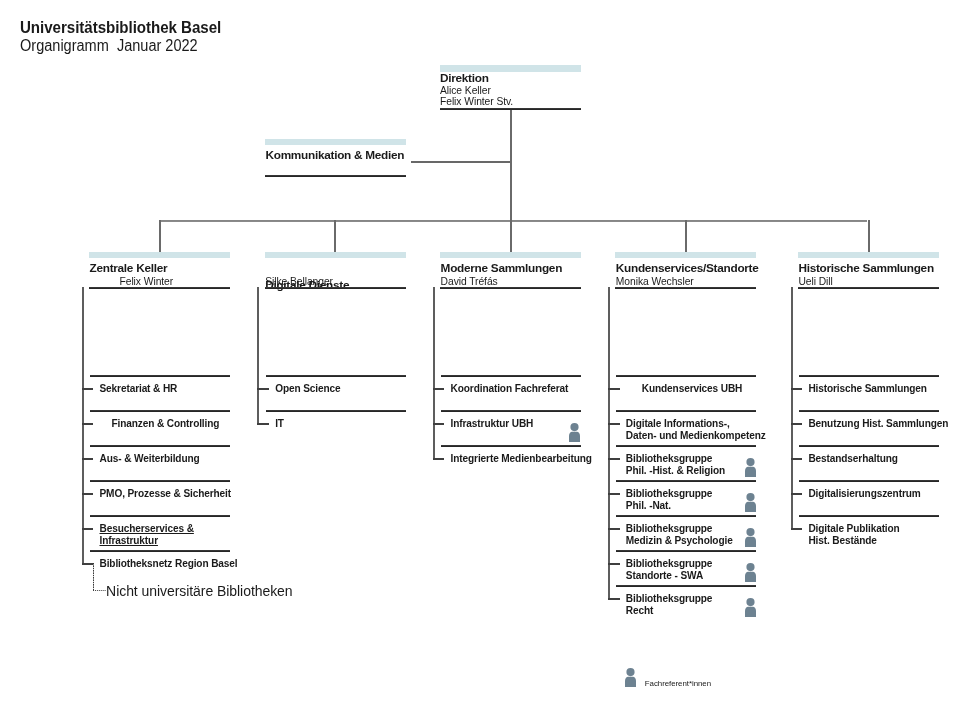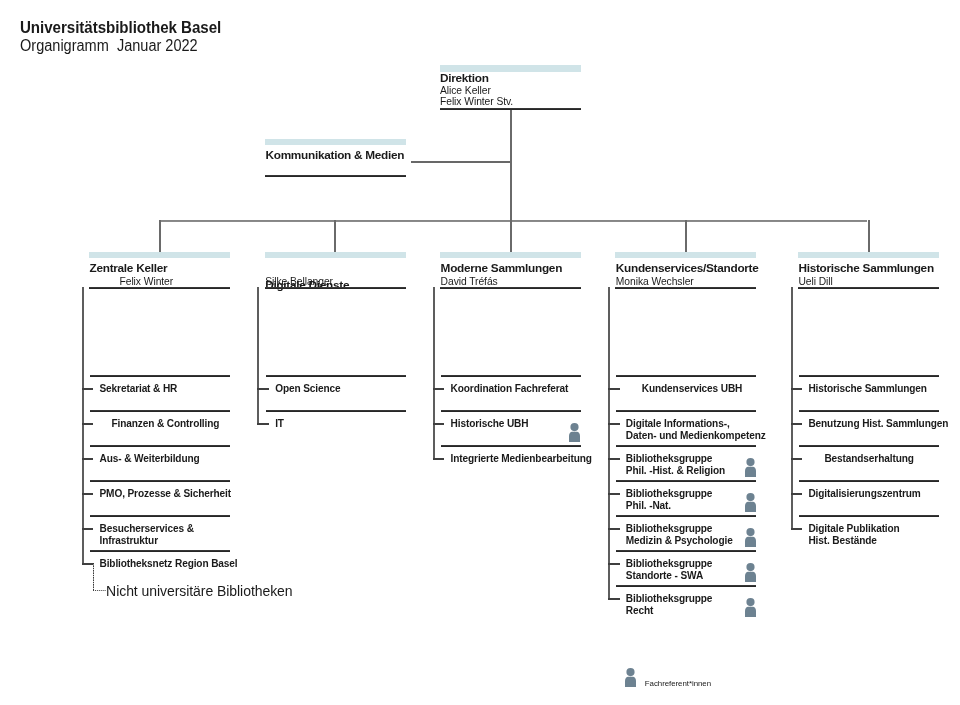--- a/index.html
+++ b/index.html
@@ -113,21 +113,21 @@
       <div class="item-label" style="left: 99.5px; top: 452.8px;">
         <div>Aus- &amp; Weiterbildung</div>
       </div>
       <div class="sep" style="left: 90px; top: 480.2px; width: 140px;"></div>
       <div class="tick" style="left: 81.7px; top: 492.8px; width: 11.6px;"></div>
       <div class="item-label" style="left: 99.5px; top: 487.8px;">
         <div>PMO, Prozesse &amp; Sicherheit</div>
       </div>
       <div class="sep" style="left: 90px; top: 515.2px; width: 140px;"></div>
       <div class="tick" style="left: 81.7px; top: 527.8px; width: 11.6px;"></div>
-      <div class="item-label" style="left: 99.5px; top: 522.8px;">
+      <div class="item-label" style="left: 99.5px; top: 522.8px; text-decoration: underline;">
         <div>Besucherservices &amp;</div>
         <div>Infrastruktur</div>
       </div>
       <div class="sep" style="left: 90px; top: 550.2px; width: 140px;"></div>
       <div class="tick" style="left: 81.7px; top: 562.8px; width: 11.6px;"></div>
       <div class="item-label" style="left: 99.5px; top: 557.8px;">
         <div>Bibliotheksnetz Region Basel</div>
       </div>
       <div class="dot-v" style="left: 92.9px; top: 563.3px; height: 27.7px;"></div>
       <div class="dot-h" style="left: 92.9px; top: 590px; width: 12.8px;"></div>
@@ -159,21 +159,21 @@
       </div>
       <div class="col-spine" style="left: 432.8px; top: 287px; height: 171.8px;"></div>
       <div class="sep" style="left: 441.1px; top: 375.2px; width: 140px;"></div>
       <div class="tick" style="left: 432.8px; top: 387.8px; width: 11.6px;"></div>
       <div class="item-label" style="left: 450.6px; top: 382.8px;">
         <div>Koordination Fachreferat</div>
       </div>
       <div class="sep" style="left: 441.1px; top: 410.2px; width: 140px;"></div>
       <div class="tick" style="left: 432.8px; top: 422.8px; width: 11.6px;"></div>
       <div class="item-label" style="left: 450.6px; top: 417.8px;">
-        <div>Historische UBH</div>
+        <div>Infrastruktur UBH</div>
       </div>
       <svg width="11" height="19" viewBox="0 0 11 19" class="person" style="left: 569.4px; top: 422.6px; position: absolute;">
         <circle cx="5.5" cy="4.1" r="4.1" fill="#6d8291"></circle>
         <path d="M0 19 L0 13.0 C0 10.6 1.35 8.85 3.1 8.85 L7.9 8.85 C9.65 8.85 11 10.6 11 13.0 L11 19 Z" fill="#6d8291"></path>
       </svg>
       <div class="sep" style="left: 441.1px; top: 445.2px; width: 140px;"></div>
       <div class="tick" style="left: 432.8px; top: 457.8px; width: 11.6px;"></div>
       <div class="item-label" style="left: 450.6px; top: 452.8px;">
         <div>Integrierte Medienbearbeitung</div>
       </div>
@@ -259,21 +259,21 @@
       <div class="item-label" style="left: 808.4px; top: 382.8px;">
         <div>Historische Sammlungen</div>
       </div>
       <div class="sep" style="left: 798.9px; top: 410.2px; width: 140px;"></div>
       <div class="tick" style="left: 790.6px; top: 422.8px; width: 11.6px;"></div>
       <div class="item-label" style="left: 808.4px; top: 417.8px;">
         <div>Benutzung Hist. Sammlungen</div>
       </div>
       <div class="sep" style="left: 798.9px; top: 445.2px; width: 140px;"></div>
       <div class="tick" style="left: 790.6px; top: 457.8px; width: 11.6px;"></div>
-      <div class="item-label" style="left: 808.4px; top: 452.8px; margin-left: 16px;">
+      <div class="item-label" style="left: 808.4px; top: 452.8px;">
         <div>Bestandserhaltung</div>
       </div>
       <div class="sep" style="left: 798.9px; top: 480.2px; width: 140px;"></div>
       <div class="tick" style="left: 790.6px; top: 492.8px; width: 11.6px;"></div>
       <div class="item-label" style="left: 808.4px; top: 487.8px;">
         <div>Digitalisierungszentrum</div>
       </div>
       <div class="sep" style="left: 798.9px; top: 515.2px; width: 140px;"></div>
       <div class="tick" style="left: 790.6px; top: 527.8px; width: 11.6px;"></div>
       <div class="item-label" style="left: 808.4px; top: 522.8px;">

